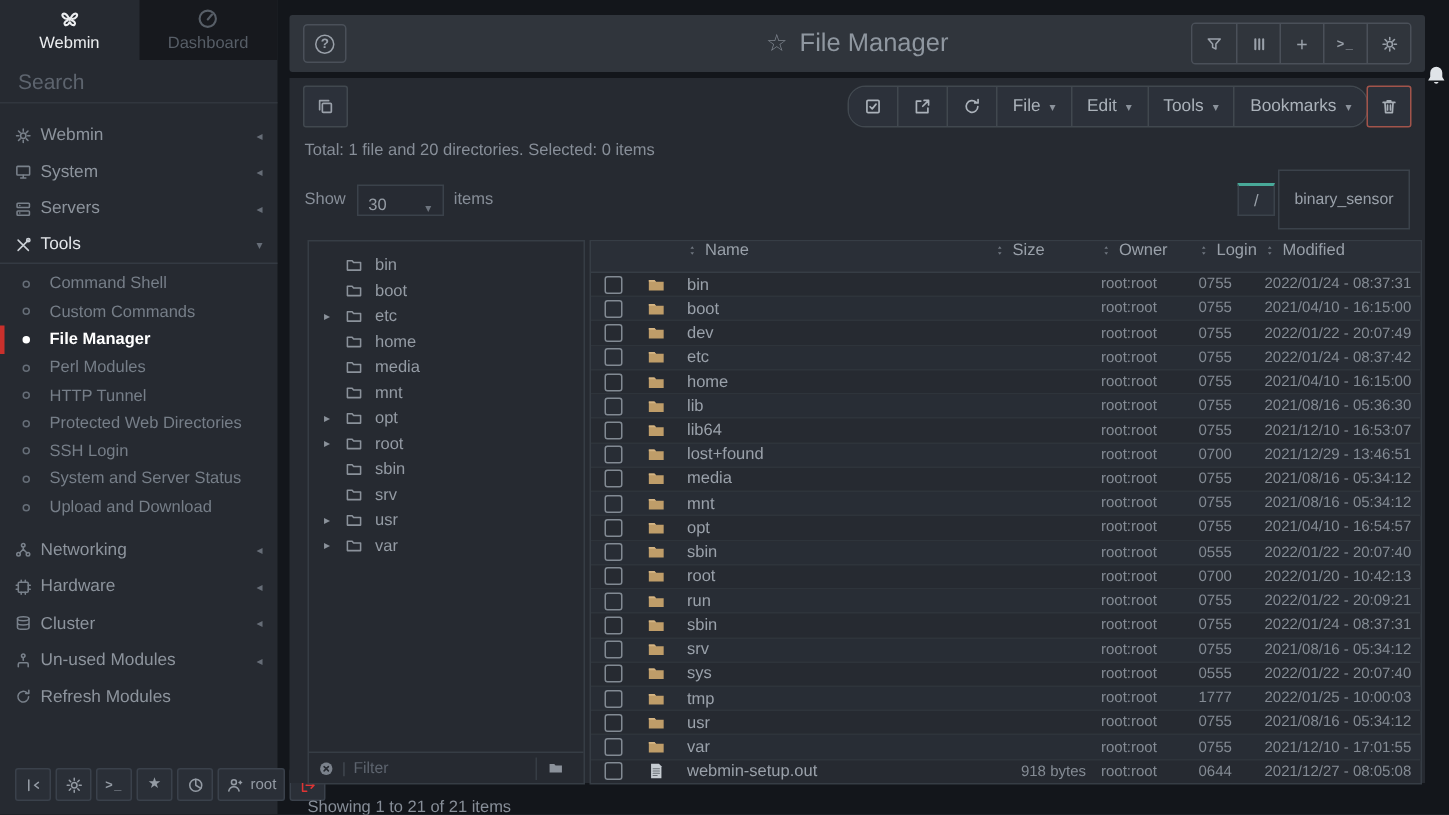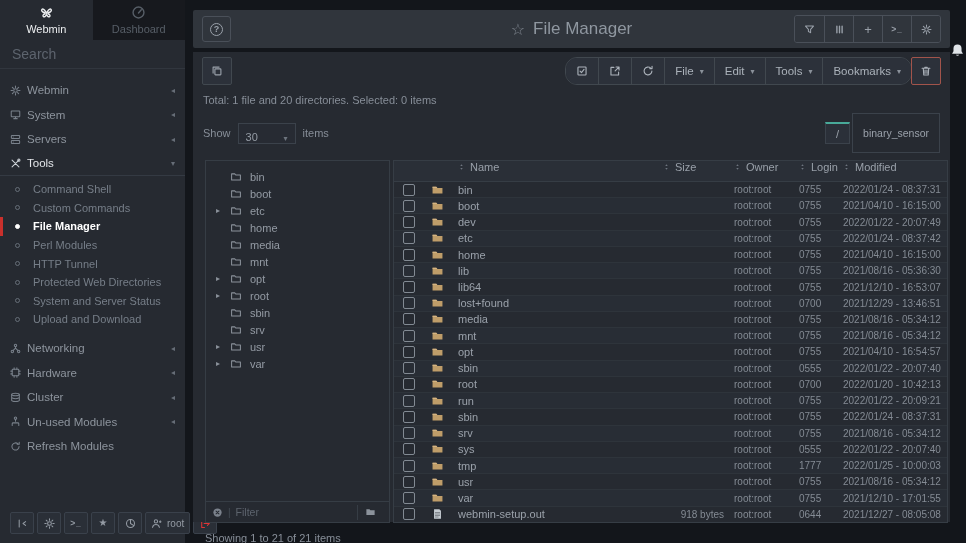--- a/index.html
+++ b/index.html
@@ -208,20 +208,24 @@
         <div class="subitem">
           <span class="dot"></span>
           <span>HTTP Tunnel</span>
         </div>
         <div class="subitem">
           <span class="dot"></span>
           <span>Protected Web Directories</span>
         </div>
         <div class="subitem">
           <span class="dot"></span>
+          <span>SSH Login</span>
+        </div>
+        <div class="subitem">
+          <span class="dot"></span>
           <span>System and Server Status</span>
         </div>
         <div class="subitem">
           <span class="dot"></span>
           <span>Upload and Download</span>
         </div>
       </div>
       <div class="sbitem">
         <span class="ic">
           <svg viewBox="0 0 16 16">

